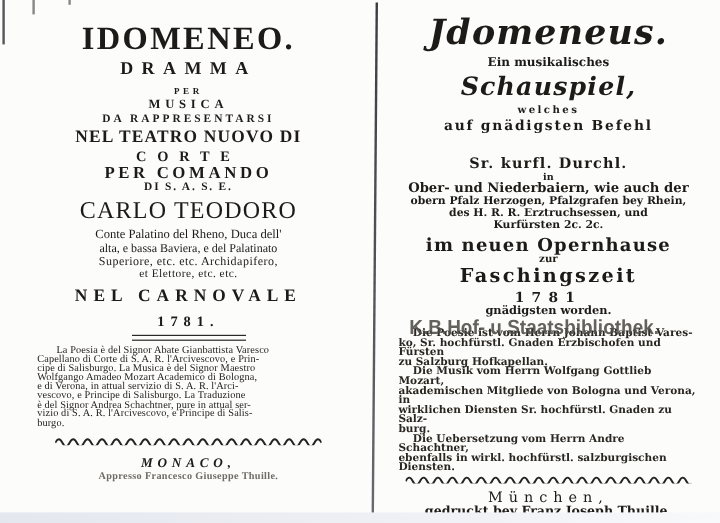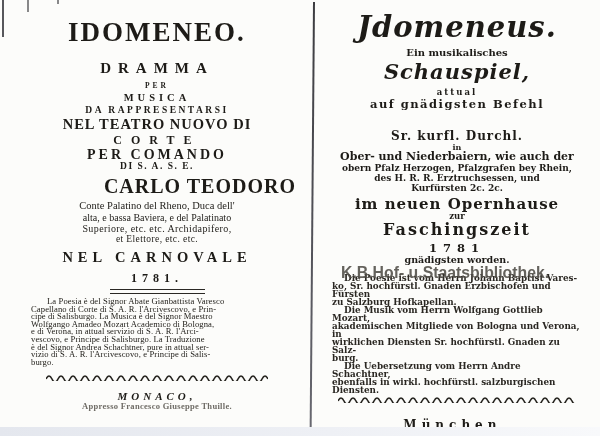--- a/index.html
+++ b/index.html
@@ -7,29 +7,29 @@
     width:600px;height:436px;position:relative;overflow:hidden;
     background:#fcfcfa;
     font-family:"Liberation Serif", serif;
     color:#1d1b17;
   }
   .page{position:absolute;top:0;bottom:0;}
   
   #left-page{left:0;width:312px;}
   #left-col{position:absolute;left:18px;top:16px;width:278px;text-align:center;}
   .it-title{font-size:27px;line-height:32px;font-weight:bold;letter-spacing:2px;}
-  .it-dramma{font-size:15px;line-height:16px;margin-top:12px;letter-spacing:7px;font-weight:bold;}
+  .it-dramma{font-size:15px;line-height:16px;margin-top:2px;letter-spacing:7px;font-weight:bold;}
   .it-per{font-size:7.5px;line-height:9px;margin-top:5px;letter-spacing:3px;font-weight:bold;}
   .it-musica{font-size:10.5px;line-height:11px;margin-top:2px;letter-spacing:4px;font-weight:bold;}
   .it-darap{font-size:9.5px;line-height:10px;margin-top:2px;letter-spacing:2.5px;font-weight:bold;}
   .it-teatro{font-size:14.5px;line-height:15px;margin-top:2px;letter-spacing:1px;font-weight:bold;}
   .it-corte{font-size:12px;line-height:13px;margin-top:2px;letter-spacing:9px;font-weight:bold;}
   .it-comando{font-size:14px;line-height:9px;margin-top:3px;letter-spacing:3px;font-weight:bold;}
   .it-sase{font-size:9.5px;line-height:10px;margin-top:2px;letter-spacing:1.5px;font-weight:bold;}
-  .it-name{font-size:20px;line-height:24px;margin-top:3px;letter-spacing:1px;font-weight:bold;text-align:right;}
+  .it-name{font-size:20px;line-height:24px;margin-top:3px;letter-spacing:1px;font-weight:normal;}
   .it-t1{font-size:10.5px;line-height:12px;margin-top:2px;}
   .it-t2{font-size:10px;line-height:11px;}
   .it-t3{font-size:10px;line-height:11px;letter-spacing:.4px;}
   .it-t4{font-size:9.5px;line-height:10px;letter-spacing:.4px;}
   .it-carn{font-size:14.5px;line-height:16px;margin-top:5px;letter-spacing:5px;font-weight:bold;}
   .it-year{font-size:12px;line-height:12px;margin-top:7px;letter-spacing:5px;font-weight:bold;}
   .dbl-rule{width:95px;height:3px;margin:5px auto 0 auto;border-top:1px solid #2a2824;border-bottom:1px solid #2a2824;}
   .it-note{margin:4px auto 0 auto;width:252px;text-align:left;font-size:8.6px;line-height:7.6px;letter-spacing:.1px;color:#23211c;}
   .it-note .ind{text-indent:16px;}
   .it-city{font-size:11px;line-height:12px;margin-top:9px;letter-spacing:4px;font-weight:bold;font-style:italic;}
@@ -49,21 +49,21 @@
   .de-pfalz{font-size:9px;line-height:10px;font-weight:bold;}
   .de-hrr{font-size:9px;line-height:10px;font-weight:bold;}
   .de-kur{font-size:9px;line-height:10px;font-weight:bold;}
   .de-opern{font-size:15px;line-height:16px;margin-top:3px;font-weight:bold;letter-spacing:1px;}
   .de-zur{font-size:8.5px;line-height:9px;font-weight:bold;}
   .de-fasching{font-size:16px;line-height:18px;font-weight:bold;letter-spacing:2px;}
   .de-year{font-size:11.5px;line-height:12px;margin-top:3px;letter-spacing:6px;font-weight:bold;}
   .de-aufg{font-size:9.5px;line-height:10px;margin-top:1px;font-weight:bold;}
   .de-note{margin:9px auto 0 auto;width:250px;text-align:left;font-size:8.8px;line-height:8px;font-weight:bold;color:#2a2722;}
   .de-note .ind{text-indent:12px;}
-  .de-city{font-size:12px;line-height:13px;margin-top:16px;letter-spacing:5px;font-weight:bold;}
+  .de-city{font-size:12px;line-height:13px;margin-top:5px;letter-spacing:5px;font-weight:normal;}
   .de-printer{font-size:10.5px;line-height:11px;font-weight:bold;}
   
   #stamp{
     position:absolute;left:341px;top:263px;width:222px;
     font-family:"Liberation Sans", sans-serif;
     font-size:17px;line-height:20px;font-weight:bold;color:#504d47;
     transform:scaleX(.93);transform-origin:left;letter-spacing:0px;
     opacity:.88;white-space:nowrap;
   }
   
@@ -118,21 +118,21 @@
     <div class="it-city">MONACO,</div>
     <div class="it-printer">Appresso Francesco Giuseppe Thuille.</div>
   </div>
 </div>
 
 <div class="page" id="right-page">
   <div id="right-col">
     <div class="de-title">Jdomeneus.</div>
     <div class="de-ein">Ein musikalisches</div>
     <div class="de-schau">Schauspiel,</div>
-    <div class="de-welches">attual</div>
+    <div class="de-welches">welches</div>
     <div class="de-befehl">auf gnädigsten Befehl</div>
     <div class="de-durchl">Sr. kurfl. Durchl.</div>
     <div class="de-in">in</div>
     <div class="de-ober">Ober- und Niederbaiern, wie auch der</div>
     <div class="de-pfalz">obern Pfalz Herzogen, Pfalzgrafen bey Rhein,</div>
     <div class="de-hrr">des H. R. R. Erztruchsessen, und</div>
     <div class="de-kur">Kurfürsten 2c. 2c.</div>
     <div class="de-opern">im neuen Opernhause</div>
     <div class="de-zur">zur</div>
     <div class="de-fasching">Faschingszeit</div>

